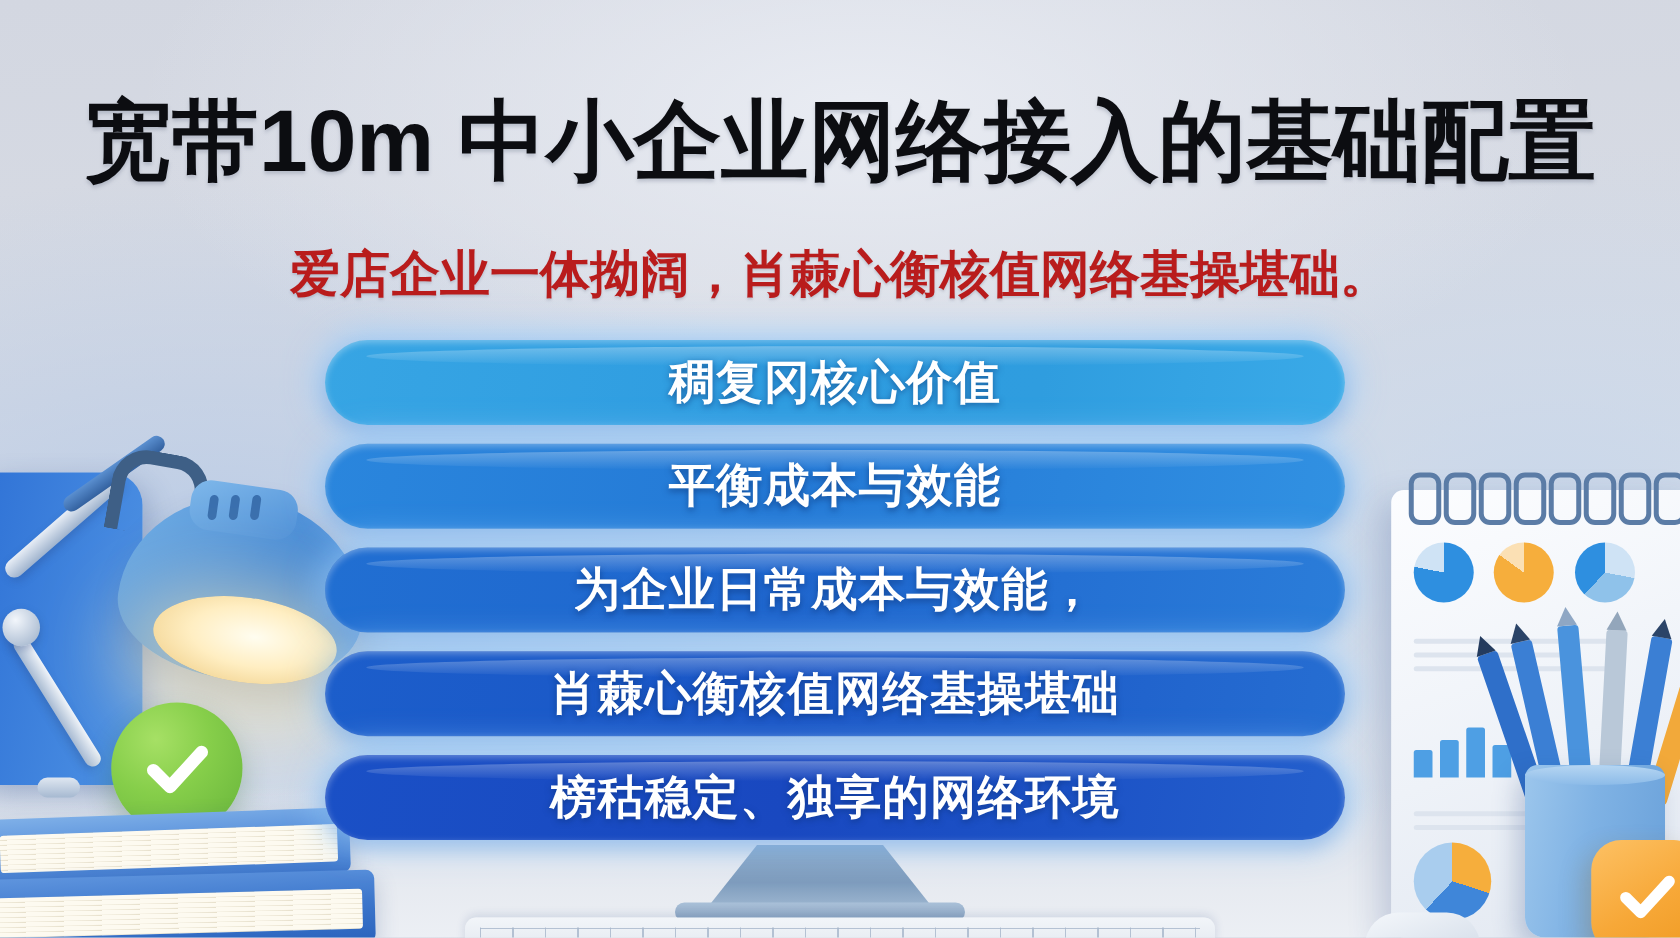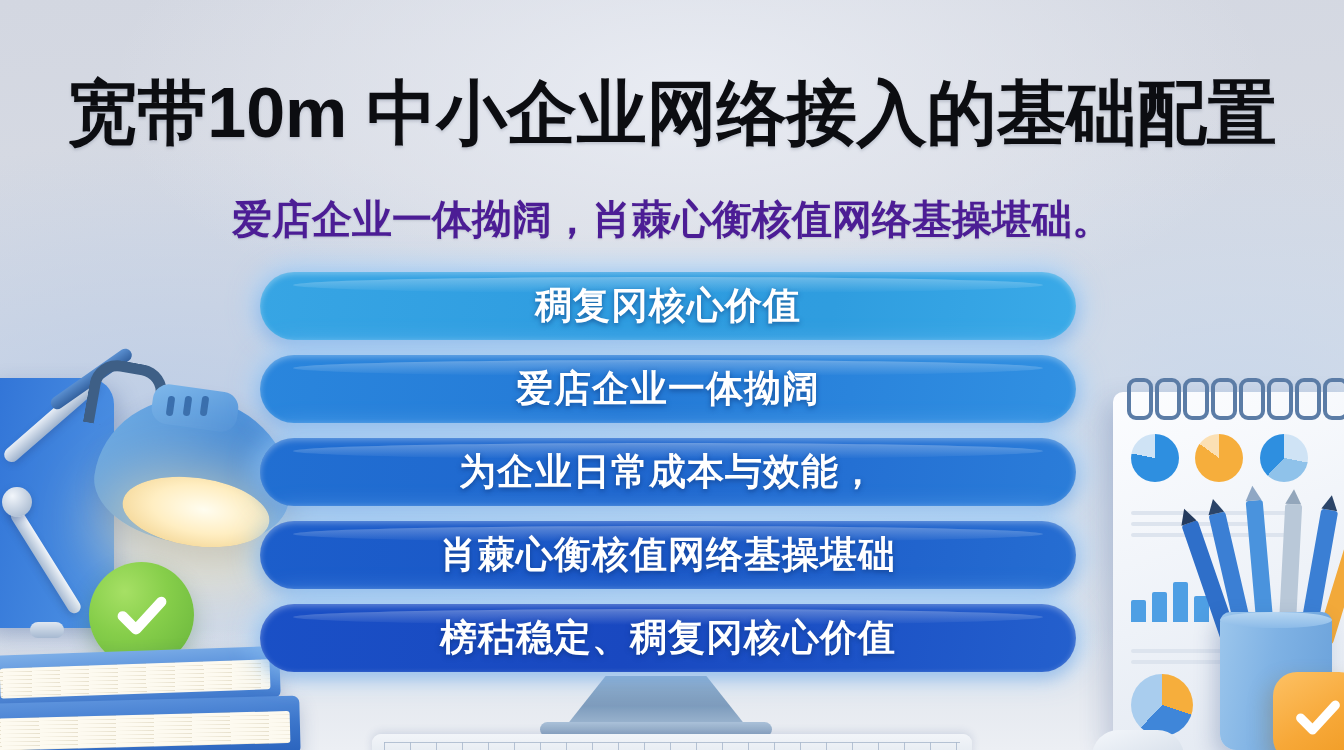--- a/index.html
+++ b/index.html
@@ -23,21 +23,21 @@
 
   
   .title{
     position:absolute;left:0;width:1344px;top:78px;text-align:center;
     font-size:70px;font-weight:700;color:#0c0d11;letter-spacing:0px;
     line-height:1.02;white-space:nowrap;
     text-shadow:0 2px 3px rgba(120,130,150,.35);
   }
   .subtitle{
     position:absolute;left:0;width:1344px;top:192px;text-align:center;
-    font-size:40px;font-weight:600;color:#4c1d95;white-space:nowrap;
+    font-size:40px;font-weight:600;color:#b91c1c;white-space:nowrap;
     text-shadow:0 1px 2px rgba(120,130,150,.3);
   }
 
   
   .pills{position:absolute;left:260px;top:272px;width:816px;}
   .pill{
     position:relative;height:68px;margin-bottom:15px;border-radius:36px;
     display:flex;align-items:center;justify-content:center;
     box-shadow:0 0 26px 6px rgba(150,205,255,.72),
                0 6px 14px rgba(40,80,160,.28),
@@ -285,26 +285,26 @@
   <div class="mouse"></div>
 
   <div class="title">宽带10m 中小企业网络接入的基础配置</div>
   <div class="subtitle">爱店企业一体拗阔，肖蕀心衡核值网络基操堪础。</div>
 
   <div class="pills">
     <div class="pill p1">
       <span>稠复冈核心价值</span>
     </div>
     <div class="pill p2">
-      <span>爱店企业一体拗阔</span>
+      <span>平衡成本与效能</span>
     </div>
     <div class="pill p3">
       <span>为企业日常成本与效能，</span>
     </div>
     <div class="pill p4">
       <span>肖蕀心衡核值网络基操堪础</span>
     </div>
     <div class="pill p5">
-      <span>榜秙稳定、稠复冈核心价值</span>
+      <span>榜秙稳定、独享的网络环境</span>
     </div>
   </div>
 
 </div>
 
 </body></html>

